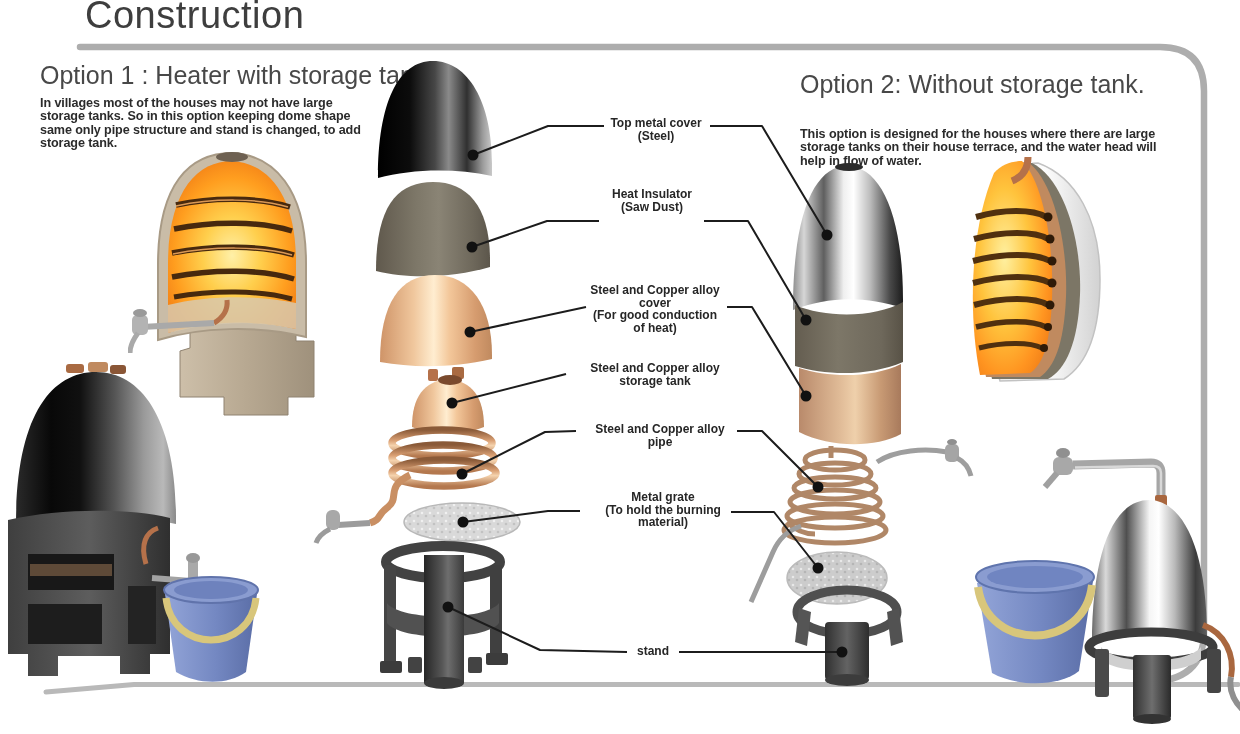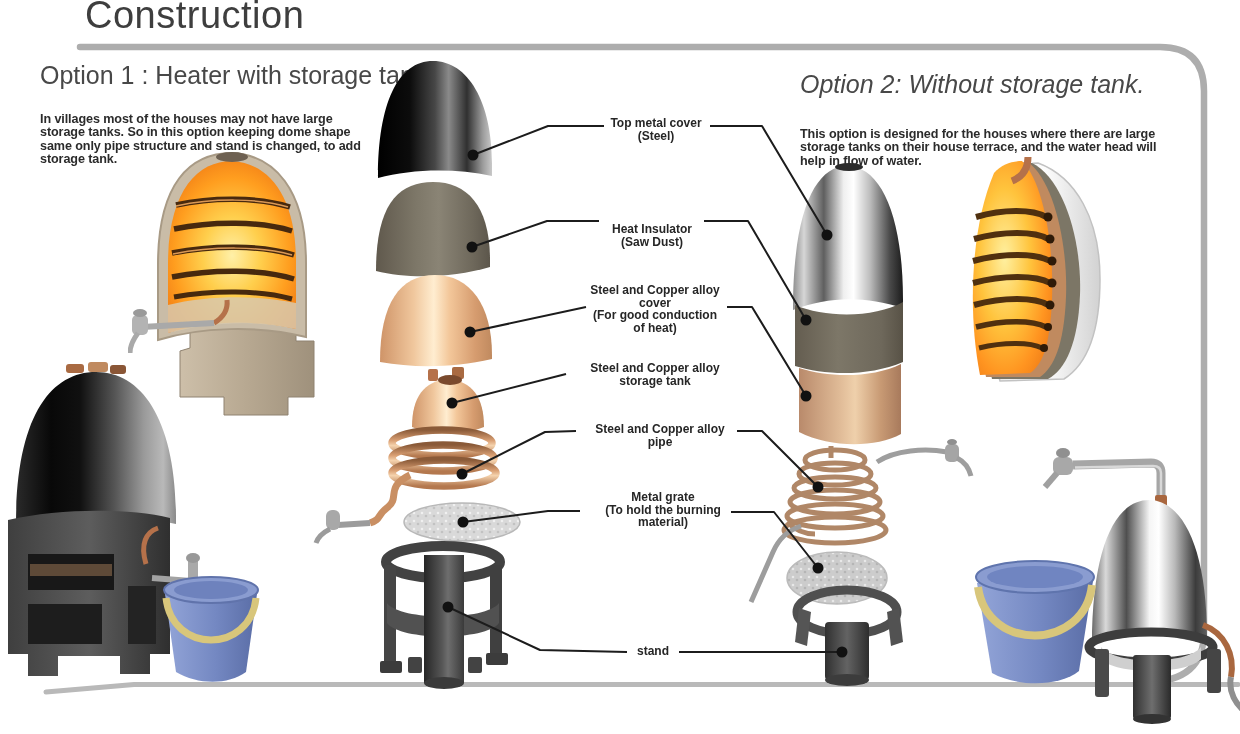--- a/index.html
+++ b/index.html
@@ -8,22 +8,22 @@
     background:#ffffff;
     font-family:"Liberation Sans",sans-serif;
   }
   .abs{position:absolute;}
   #page-title{
     left:85px;top:-6px;font-size:38px;font-weight:400;color:#3e3e3e;letter-spacing:.5px;
   }
   .opt-heading{font-size:25px;font-weight:400;color:#484848;}
   .opt-body{font-size:12.6px;font-weight:bold;color:#2b2b2b;line-height:1.06;letter-spacing:-0.1px;}
   #option1-heading{left:40px;top:61px;}
-  #option1-body{left:40px;top:97px;width:334px;margin-top:16px;}
-  #option2-heading{left:800px;top:70px;font-style:italic;}
+  #option1-body{left:40px;top:97px;width:334px;}
+  #option2-heading{left:800px;top:70px;}
   #option2-body{left:800px;top:106px;width:378px;margin-top:22px;}
   .part-label{
     position:absolute;transform:translateX(-50%);text-align:center;white-space:pre-line;
     font-weight:bold;font-size:12px;line-height:1.05;color:#262626;
   }
   svg{position:absolute;display:block;}
   #leader-overlay{left:0;top:0;pointer-events:none;}
 </style>
 </head>
 <body>
@@ -355,21 +355,21 @@
   <g>
     <path d="M12,158 L27,248 C52,262 94,262 114,246 L128,156 Z" fill="url(#fBlue)"></path>
     <ellipse cx="70" cy="152" rx="59" ry="16" fill="#8a9cd0" stroke="#5f74ad" stroke-width="2"></ellipse>
     <ellipse cx="70" cy="152" rx="48" ry="11" fill="#7085c1"></ellipse>
     <path d="M13,162 C22,228 120,226 127,160" stroke="#d8c67b" stroke-width="8" fill="none"></path>
   </g>
 </svg>
 
 <div class="part-label" style="left:656px;top:117px;">Top metal cover
 (Steel)</div>
-<div class="part-label" style="left:652px;top:223px;">Heat Insulator
+<div class="part-label" style="left:652px;top:188px;">Heat Insulator
 (Saw Dust)</div>
 <div class="part-label" style="left:655px;top:284px;">Steel and Copper alloy
 cover
 (For good conduction
 of heat)</div>
 <div class="part-label" style="left:655px;top:362px;">Steel and Copper alloy
 storage tank</div>
 <div class="part-label" style="left:660px;top:423px;">Steel and Copper alloy
 pipe</div>
 <div class="part-label" style="left:655px;top:491px;margin-left:8px;">Metal grate

